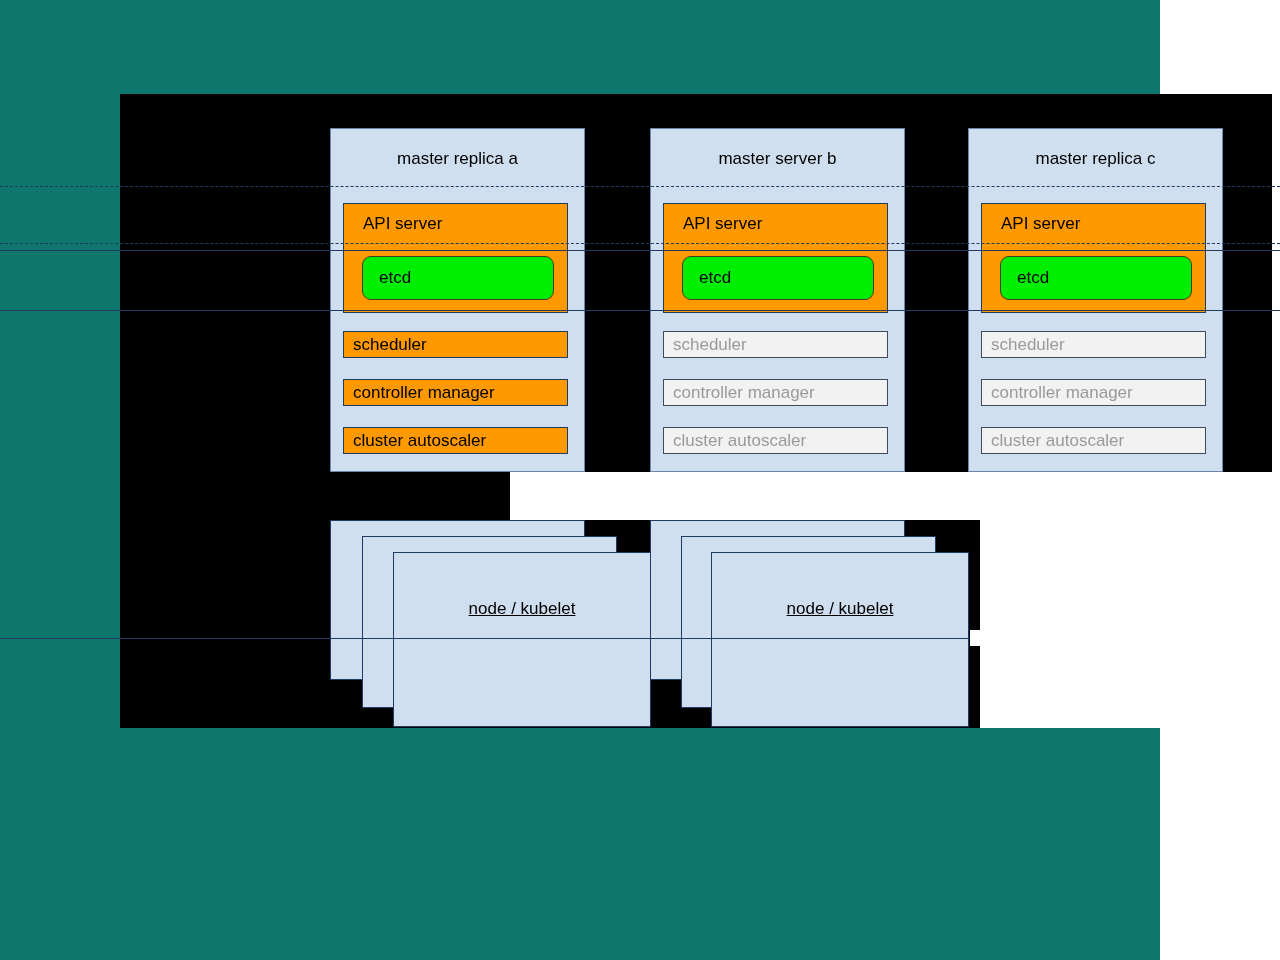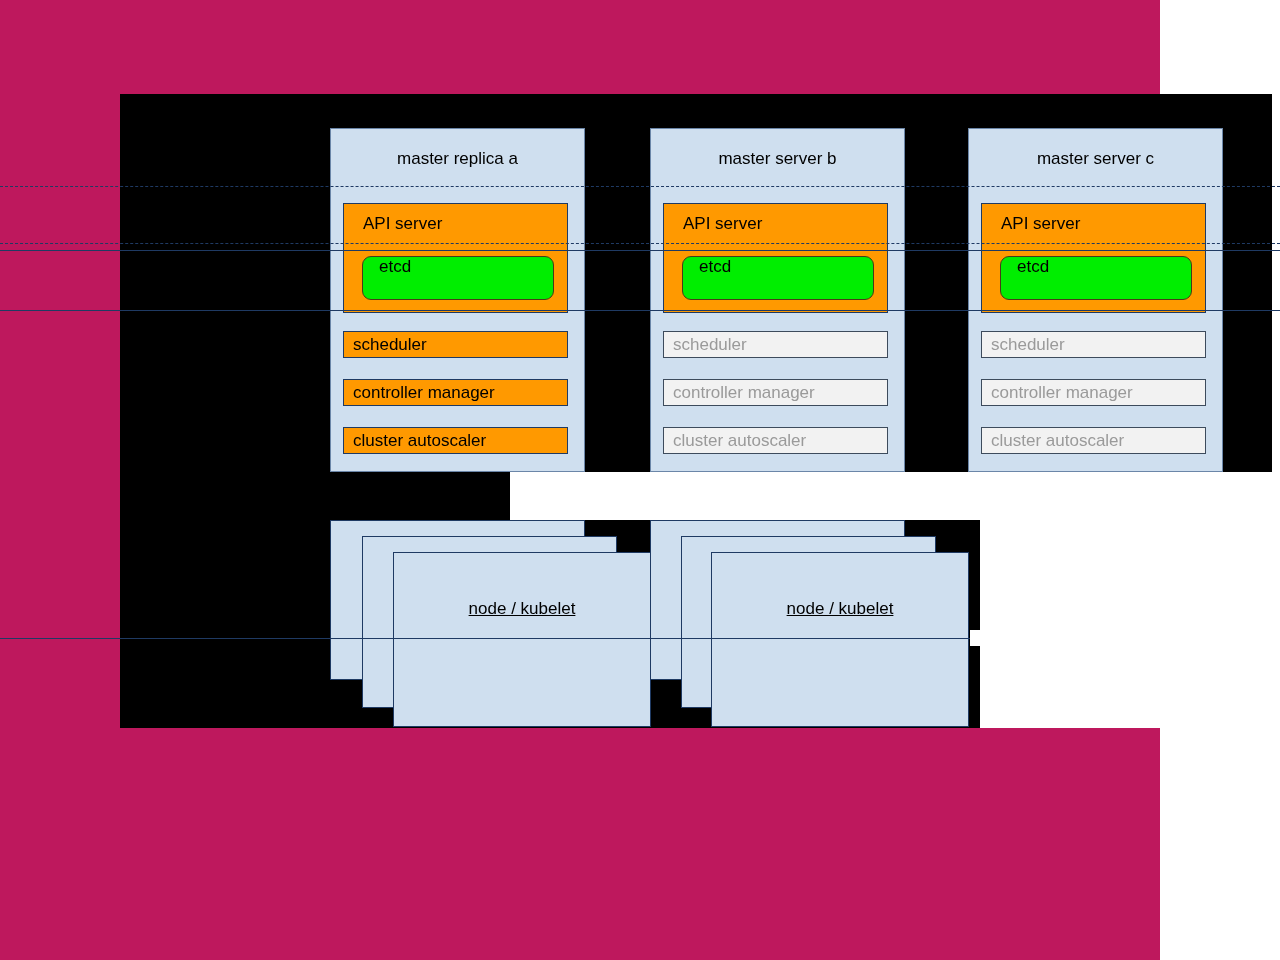--- a/index.html
+++ b/index.html
@@ -9,21 +9,21 @@
     width: 1280px;
     height: 960px;
     overflow: hidden;
     font-family: "Liberation Sans", sans-serif;
   }
 
   #canvas {
     position: relative;
     width: 1160px;
     height: 960px;
-    background: #be185d;
+    background: #0f766e;
   }
 
   
   .backdrop {
     position: absolute;
     background: #000000;
   }
 
   
   .box {
@@ -89,21 +89,21 @@
     top: 10px;
   }
 
   .etcd {
     position: absolute;
     box-sizing: border-box;
     background: #00ee00;
     border: 1px solid #4a3a18;
     border-radius: 9px;
     display: flex;
-    align-items: flex-start;
+    align-items: center;
     padding-left: 16px;
     font-size: 17px;
     color: #000000;
   }
 
   
   .rule {
     position: absolute;
     left: 0;
     width: 1280px;
@@ -148,21 +148,21 @@
 
   <div class="box replica" style="left:330px; top:128px; width:255px; height:344px;">
     <div class="replica-title">master replica a</div>
   </div>
 
   <div class="box replica" style="left:650px; top:128px; width:255px; height:344px;">
     <div class="replica-title">master server b</div>
   </div>
 
   <div class="box replica" style="left:968px; top:128px; width:255px; height:344px;">
-    <div class="replica-title">master server c</div>
+    <div class="replica-title">master replica c</div>
   </div>
 
   <div class="rule dashed" style="top:186px;"></div>
 
   <div class="apiserver" style="left:343px; top:203px; width:225px; height:110px;">
     <span class="lbl">API server</span>
   </div>
   <div class="apiserver" style="left:663px; top:203px; width:225px; height:110px;">
     <span class="lbl">API server</span>
   </div>

